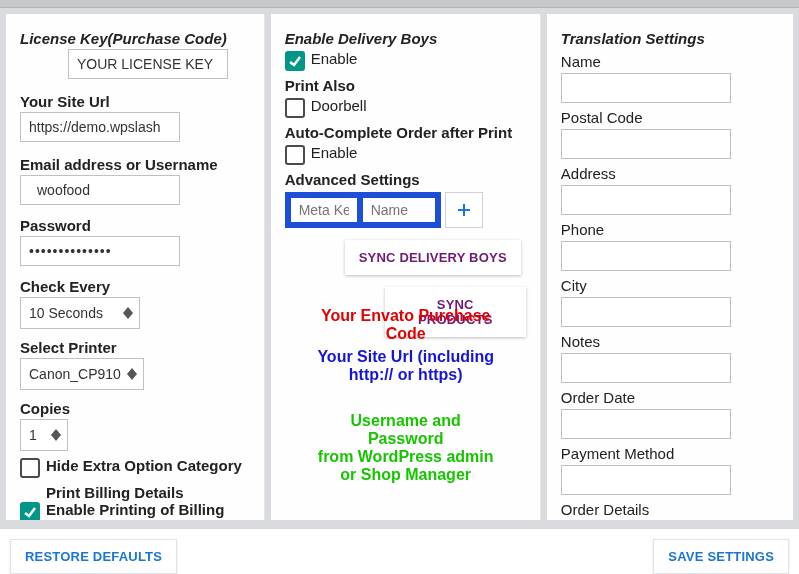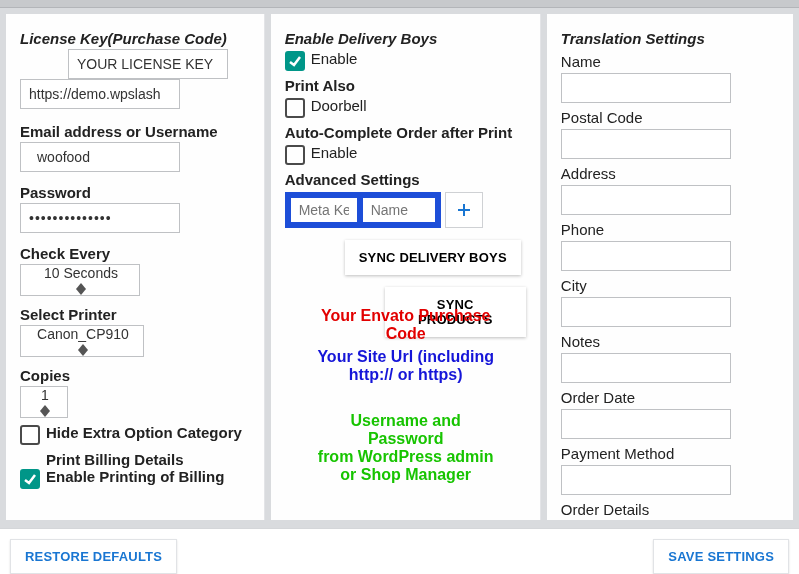--- a/index.html
+++ b/index.html
@@ -53,21 +53,20 @@
     height: 30px;
     outline: none;
   }
   .select-box {
     display: inline-flex;
     align-items: center;
     justify-content: space-between;
     width: 120px;
     height: 32px;
     padding: 0 6px 0 8px;
-    flex-direction: column;
   }
   .select-box.small { width: 48px; }
   .stepper {
     display: inline-flex;
     flex-direction: column;
     line-height: 0;
   }
   .stepper svg { display: block; }
   .checkbox-row {
     display: flex;
@@ -97,21 +96,21 @@
     width: 38px; height: 36px;
     border: 1px solid #cfd1d4;
     display: inline-flex; align-items: center; justify-content: center;
     margin-left: 4px;
     background:#fff;
   }
   .syncbtn {
     background: #fff;
     border: none;
     box-shadow: 0 1px 3px rgba(0,0,0,0.25);
-    color: #000000;
+    color: #701a75;
     font-weight: 700;
     font-size: 13px;
     padding: 10px 14px;
     margin-top: 12px;
     display: block;
     margin-left: 60px;
     letter-spacing: 0.2px;
   }
   .annot { position: absolute; font-weight: 700; font-size: 16px; text-align: center; white-space: pre; }
   .annot.red { color: #e20000; top: 308px; left: 320px; width: 200px; }
@@ -149,20 +148,21 @@
 <div class="app">
   <div class="topbar"></div>
 
   <div class="content">
 
     <div class="panel">
 
       <div class="section-label first">License Key(Purchase Code)</div>
       <input class="text-input" style="width: 160px; margin-left: 48px;" value="YOUR LICENSE KEY">
 
+      <div class="section-label" style="margin-top:14px">Your Site Url</div>
       <input class="text-input" style="width: 160px;" value="https://demo.wpslash">
 
       <div class="section-label" style="margin-top:14px">Email address or Username</div>
       <input class="text-input" style="width: 160px; padding-left: 16px;" value="woofood">
 
       <div class="section-label" style="margin-top:12px">Password</div>
       <input class="text-input" style="width: 160px; letter-spacing: 1px;" value="••••••••••••••">
 
       <div class="section-label" style="margin-top:12px">Check Every</div>
       <div class="select-box">

